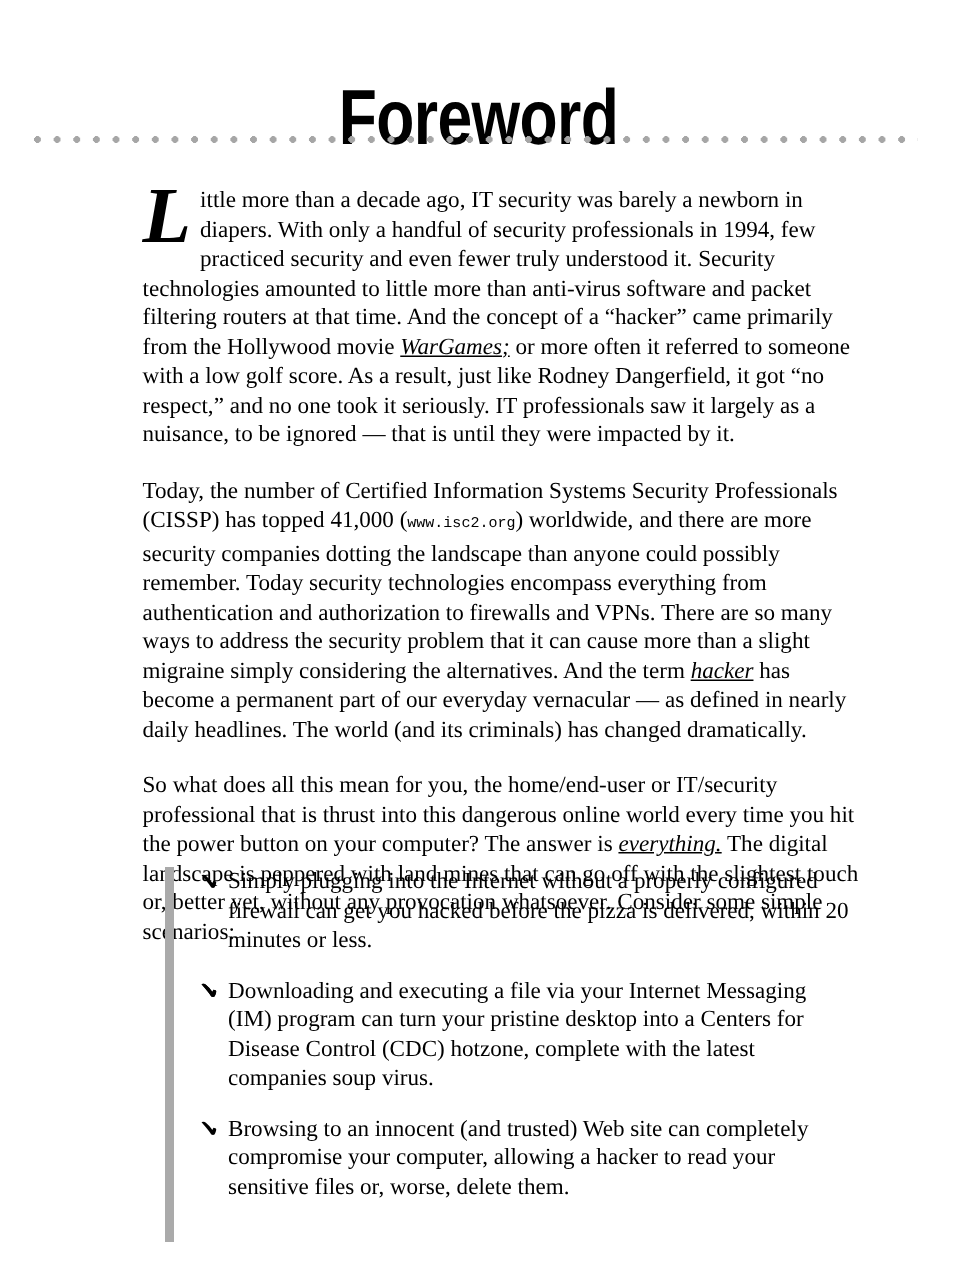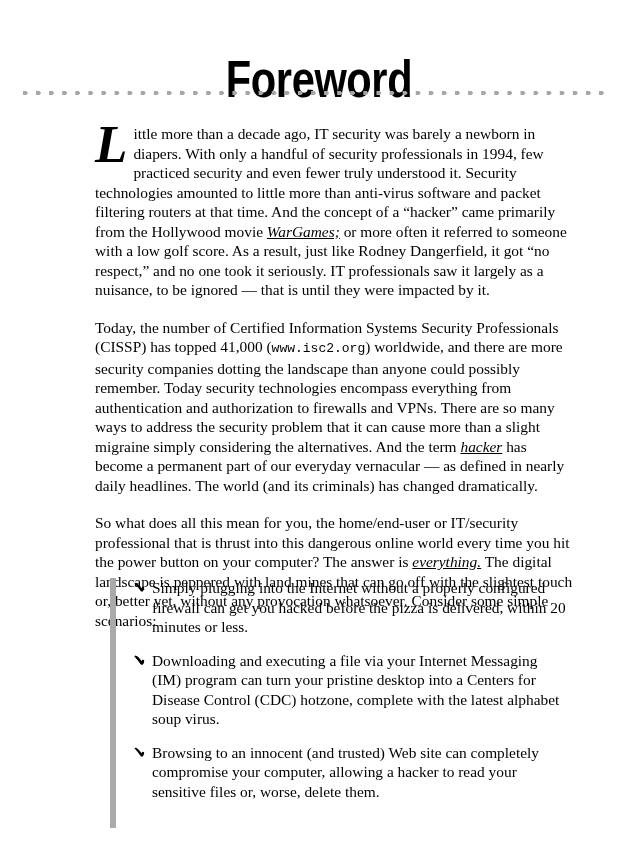--- a/index.html
+++ b/index.html
@@ -84,21 +84,21 @@
     font-size: 53px;
     line-height: 40px;
     padding: 2px 6px 0 0;
     margin-top: -2px;
     color: #000000;
   }
 
   .ital { font-style: italic; text-decoration: underline; }
   .mono {
     font-family: "Liberation Mono", "DejaVu Sans Mono", monospace;
-    font-size: 13px;
+    font-size: 10px;
   }
 
   
   .scenario-block {
     position: absolute;
     top: 578px;
     left: 110px;
     width: 465px;
   }
   .side-bar {
@@ -163,21 +163,21 @@
   <div class="scenario-block">
     <div class="side-bar"></div>
     <ul class="bullet-list">
       <li class="bullet-item">
         <span class="bullet-mark">✔</span><span>Simply plugging into the Internet without a properly configured firewall can get you hacked before the pizza is delivered, within 20 minutes or less.</span>
       </li>
       <li class="bullet-item">
         <span class="bullet-mark">✔</span>
       </li>
       <li class="bullet-item">
-        <span class="bullet-mark">✔</span><span>Downloading and executing a file via your Internet Messaging (IM) program can turn your pristine desktop into a Centers for Disease Control (CDC) hotzone, complete with the latest alphabet soup virus.</span>
+        <span class="bullet-mark">✔</span><span>Downloading and executing a file via your Internet Messaging (IM) program can turn your pristine desktop into a Centers for Disease Control (CDC) hotzone, complete with the latest companies soup virus.</span>
       </li>
       <li class="bullet-item">
         <span class="bullet-mark">✔</span><span>Browsing to an innocent (and trusted) Web site can completely compromise your computer, allowing a hacker to read your sensitive files or, worse, delete them.</span>
       </li>
     </ul>
   </div>
 
 </div>
 
 </body></html>

